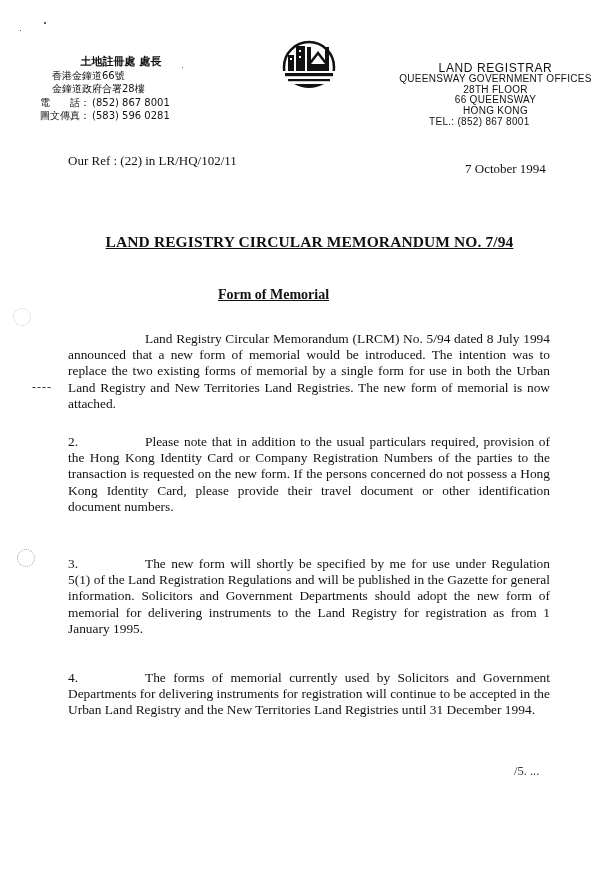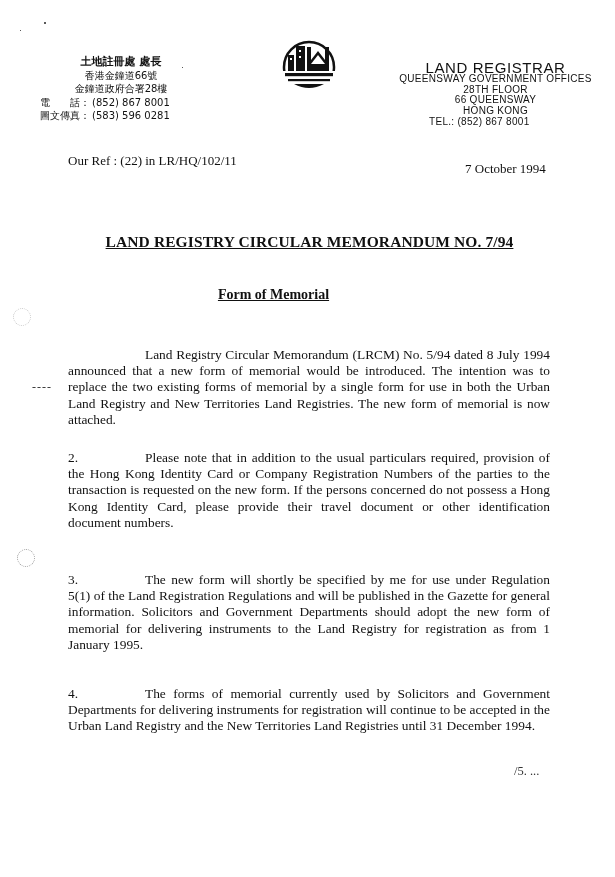--- a/index.html
+++ b/index.html
@@ -22,21 +22,21 @@
       left: 40px;
       top: 55px;
       width: 150px;
       font-family: "DejaVu Sans", sans-serif;
       font-size: 10px;
       line-height: 13.5px;
       color: #111;
     }
     .zh-line { white-space: nowrap; }
     .zh-title { font-size: 11px; font-weight: bold; text-align: center; padding-left: 12px; }
-    .zh-center { text-align: center; padding-left: 12px; }
+    .zh-center { padding-left: 12px; }
     .zh-tel { white-space: nowrap; }
     .zh-tel .lbl { display: inline-block; width: 52px; font-family: Liberation Serif, serif; }
 
     
     .logo {
       left: 281px;
       top: 38px;
       width: 56px;
       height: 56px;
     }
@@ -46,21 +46,21 @@
       left: 388px;
       top: 63px;
       width: 215px;
       font-family: "Liberation Sans", sans-serif;
       font-size: 10px;
       line-height: 10.8px;
       text-align: center;
       letter-spacing: 0.3px;
       color: #111;
     }
-    .en-block .en-title { font-size: 15px; letter-spacing: 0.6px; }
+    .en-block .en-title { font-size: 12px; letter-spacing: 0.6px; }
     .en-block .tel { text-align: left; padding-left: 41px; }
 
     
     .ref {
       left: 68px;
       top: 153px;
       font-size: 13px;
     }
     .date {
       left: 465px;
@@ -91,21 +91,20 @@
       text-decoration: underline;
     }
 
     
     .para {
       left: 68px;
       width: 482px;
       font-size: 13.4px;
       line-height: 16.2px;
       text-align: justify;
-      margin-top: 16px;
     }
     .para .num { display: inline-block; width: 77px; }
     .para .indent { display: inline-block; width: 77px; }
     .p1 { top: 331px; }
     .p2 { top: 434px; }
     .p3 { top: 556px; }
     .p4 { top: 670px; }
 
     .dash-mark {
       left: 32px;

